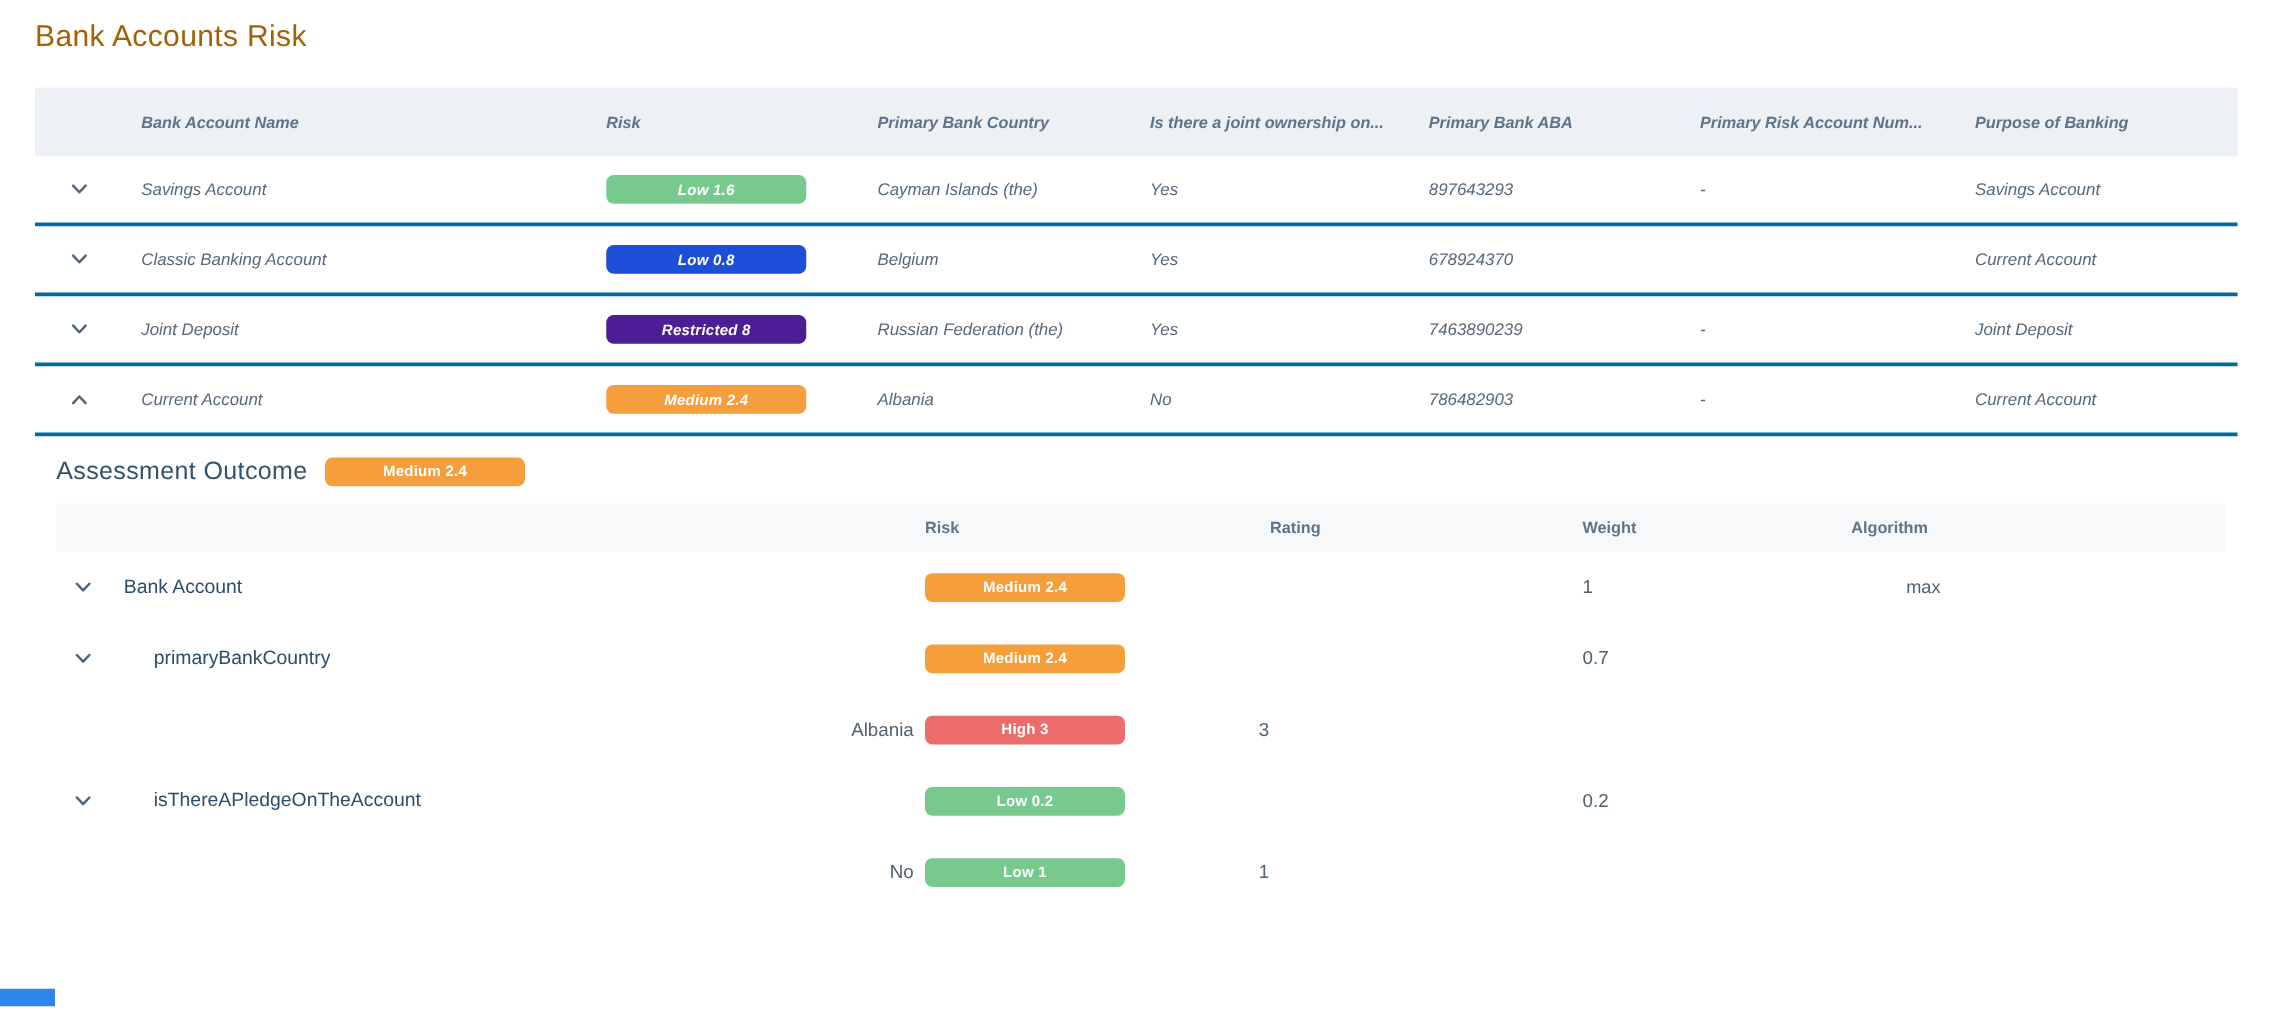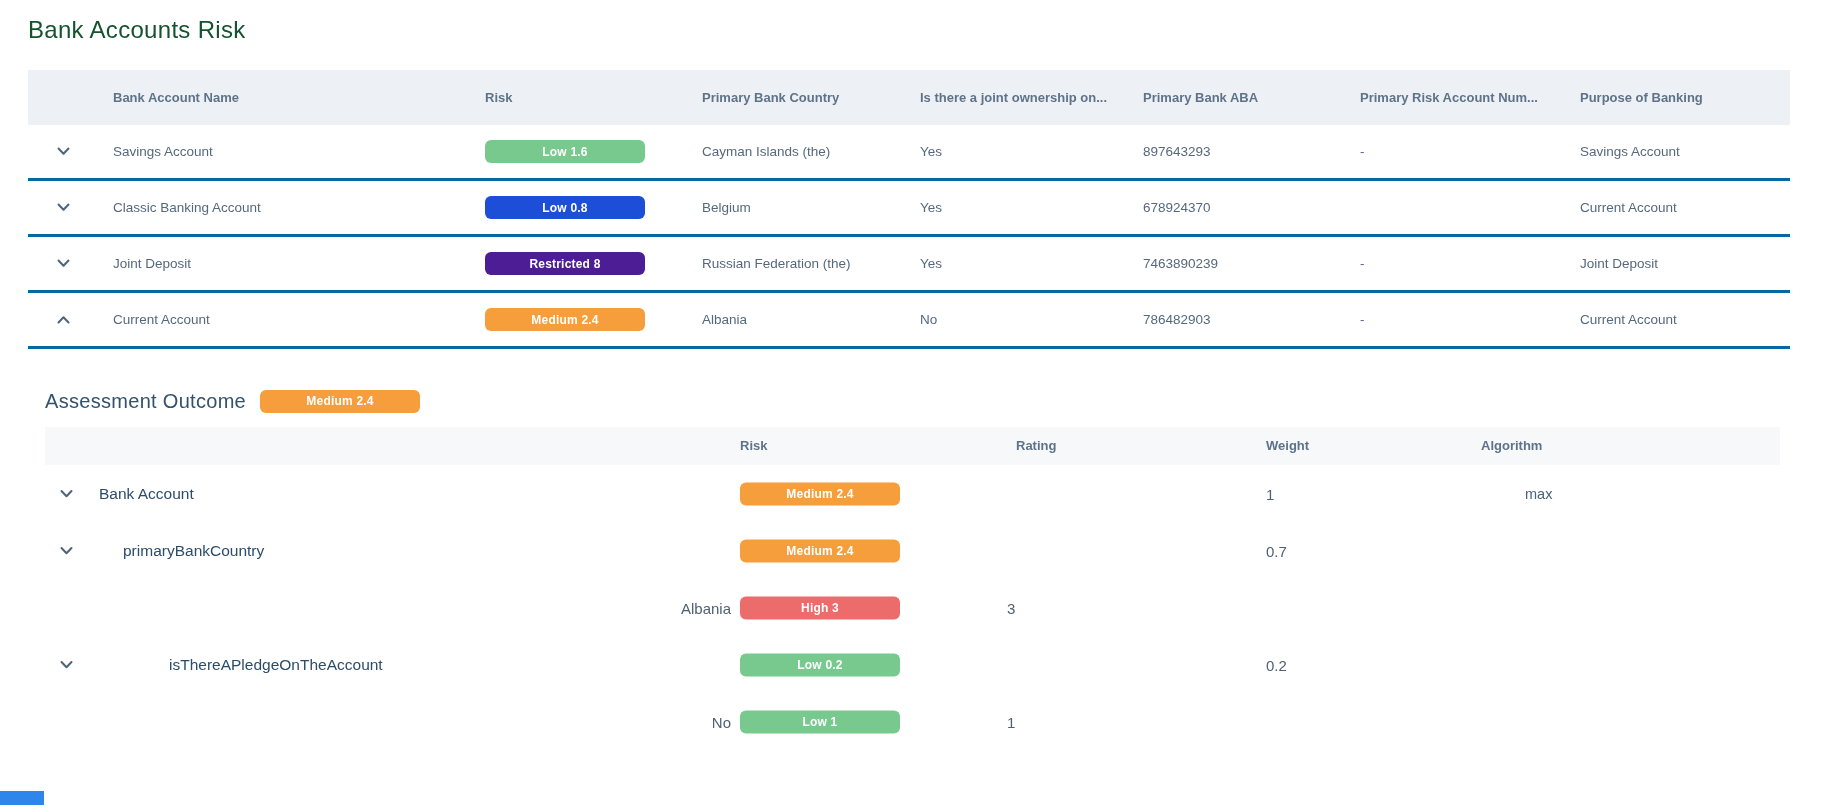--- a/index.html
+++ b/index.html
@@ -8,29 +8,30 @@
     width:1829px; height:812px; position:relative; overflow:hidden;
     background:#ffffff;
     font-family:"Liberation Sans", sans-serif;
     color:#56697c;
   }
   .page { padding-left:28px; }
 
   .page-title {
     margin:16px 0 0 0;
     font-size:24px; font-weight:500; letter-spacing:0.3px;
-    color:#14532d;
+    color:#a16207;
   }
 
   
   .accounts-table { width:1762px; margin-top:26px; }
   .at-grid {
     display:grid;
     grid-template-columns:85px 372px 217px 218px 223px 217px 220px 210px;
     align-items:center;
+    font-style:italic;
   }
   .at-header {
     height:55px; background:#edf1f5;
   }
   .at-hcell { font-size:13px; font-weight:700; color:#5e7389; }
   .at-row {
     height:56px; border-bottom:3px solid #0369a1;
     font-size:13.5px; color:#56697c;
   }
   .cell-expander { padding-left:27px; }
@@ -45,21 +46,21 @@
   .badge {
     display:inline-flex; align-items:center; justify-content:center;
     width:160px; height:23px; border-radius:6px;
     color:#ffffff; font-size:12px; font-weight:700; letter-spacing:0.2px;
   }
 
   
   .assessment { margin-left:17px; }
   .assessment-head {
     display:flex; align-items:center; gap:14px;
-    margin-top:37px; height:30px;
+    margin-top:13px; height:30px;
   }
   .assessment-title {
     margin:0; font-size:20px; font-weight:500; letter-spacing:0.3px;
     color:#33526d;
   }
 
   .sub-table { position:relative; width:1735px; margin-top:11px; }
   .sub-header {
     position:relative; height:38px; background:#f7f8fa;
   }
@@ -226,21 +227,21 @@
     <div class="s-weight"></div>
     <div class="s-algo"></div>
   </div>
 
   <div class="sub-row">
     <button class="chev-btn s-chev">
       <svg class="chev" width="13" height="9" viewBox="0 0 13 9">
         <path d="M1.5 1.5 L6.5 6.8 L11.5 1.5" fill="none" stroke="#4f6579" stroke-width="2" stroke-linecap="round" stroke-linejoin="round"></path>
       </svg>
     </button>
-    <div class="s-name" style="left: 78px; margin-left: 46px;">isThereAPledgeOnTheAccount</div>
+    <div class="s-name" style="left: 78px;">isThereAPledgeOnTheAccount</div>
     <div class="s-value"></div>
     <div class="s-risk"><span class="badge" style="background: rgb(119, 201, 141);">Low 0.2</span></div>
     <div class="s-rating"></div>
     <div class="s-weight">0.2</div>
     <div class="s-algo"></div>
   </div>
 
   <div class="sub-row">
 
     <div class="s-name" style="left: 54px;"></div>

